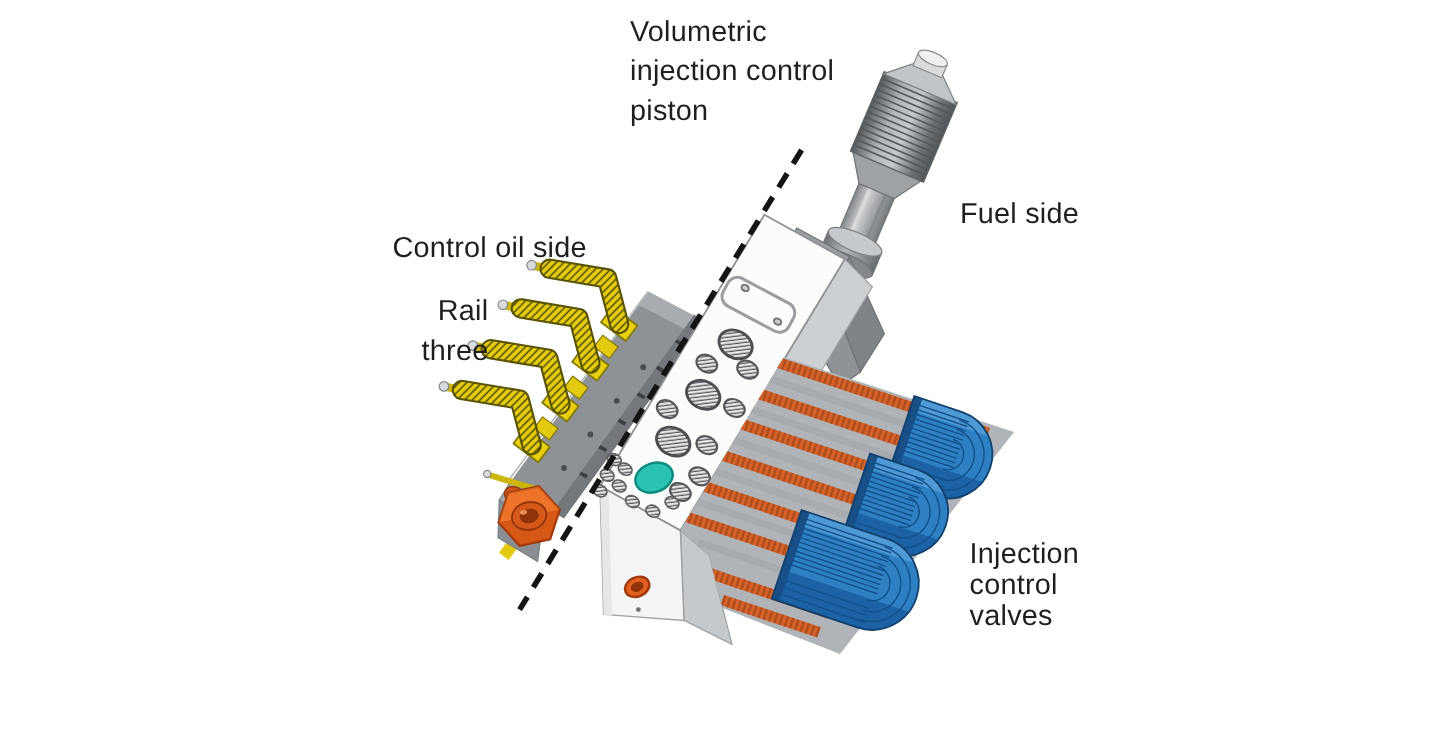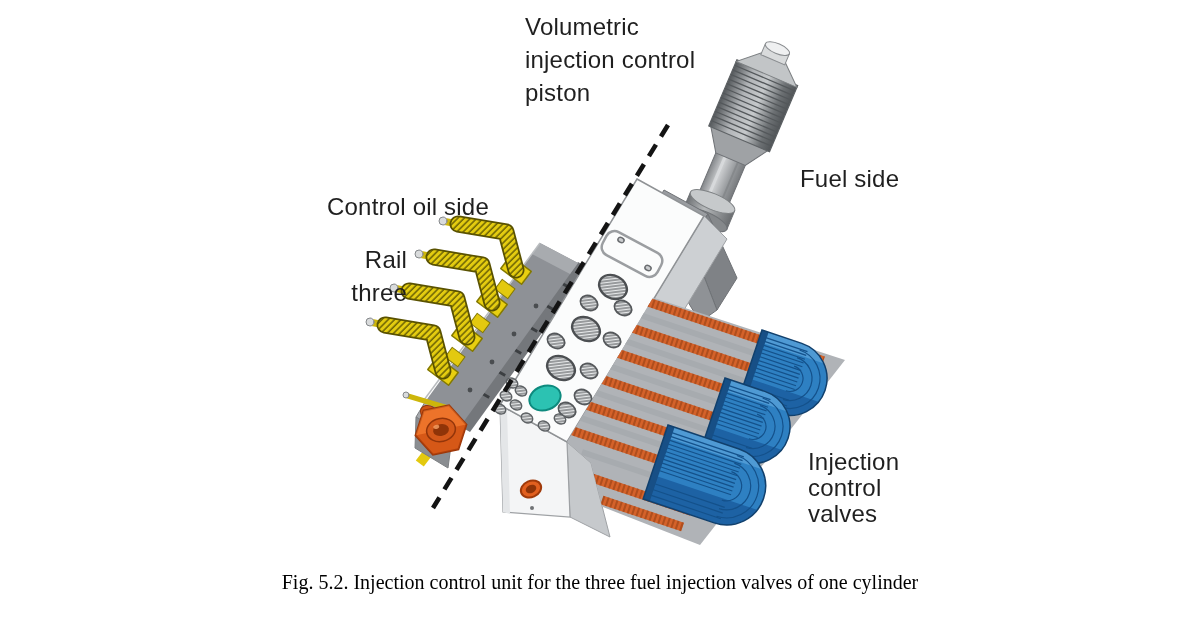--- a/index.html
+++ b/index.html
@@ -332,14 +332,13 @@
 injection control
 piston</div>
   <div class="lbl" style="left:327px;top:162px;margin-top:28px;">Control oil side</div>
   <div class="lbl" style="left:800px;top:162px;">Fuel side</div>
   <div class="lbl lbl-right" style="left:285px;top:243px;width:122px;">Rail
 three</div>
   <div class="lbl" style="left:808px;top:449px;line-height:26px;">Injection
 control
 valves</div>
 
-  <div class="caption">Fig. 5.2. Injection control unit for the three fuel injection valves of one cylinder</div>
 </div>
 
 </body></html>

